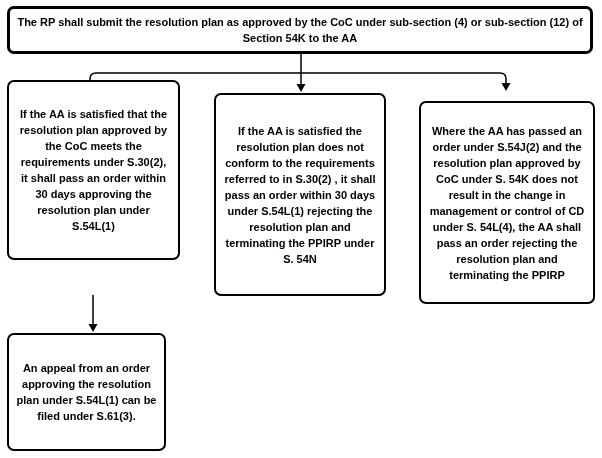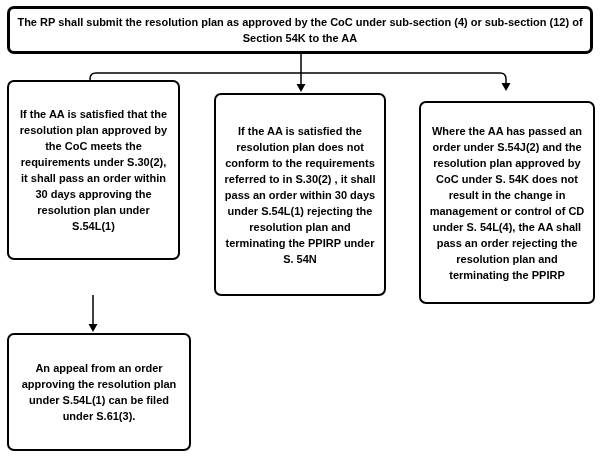--- a/index.html
+++ b/index.html
@@ -67,21 +67,21 @@
     left: 419px;
     top: 92px;
     width: 176px;
     height: 203px;
     padding: 0 7px;
     margin-top: 9px;
   }
   #box-appeal {
     left: 7px;
     top: 333px;
-    width: 184px;
+    width: 159px;
     height: 118px;
     padding: 0 7px;
   }
   .conn {
     stroke: #000000;
     stroke-width: 1.5;
     fill: none;
   }
   .arrowhead {
     fill: #000000;

